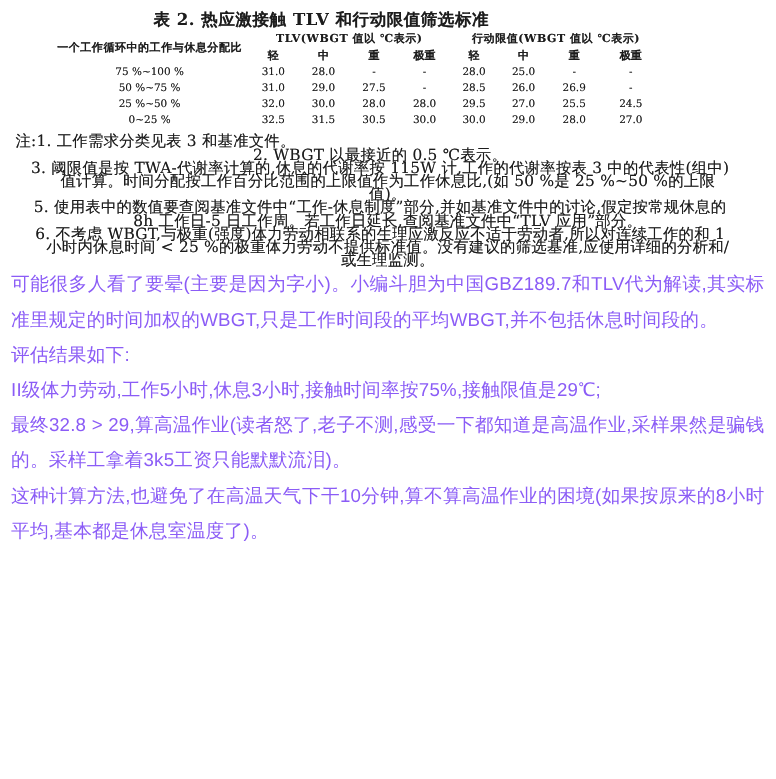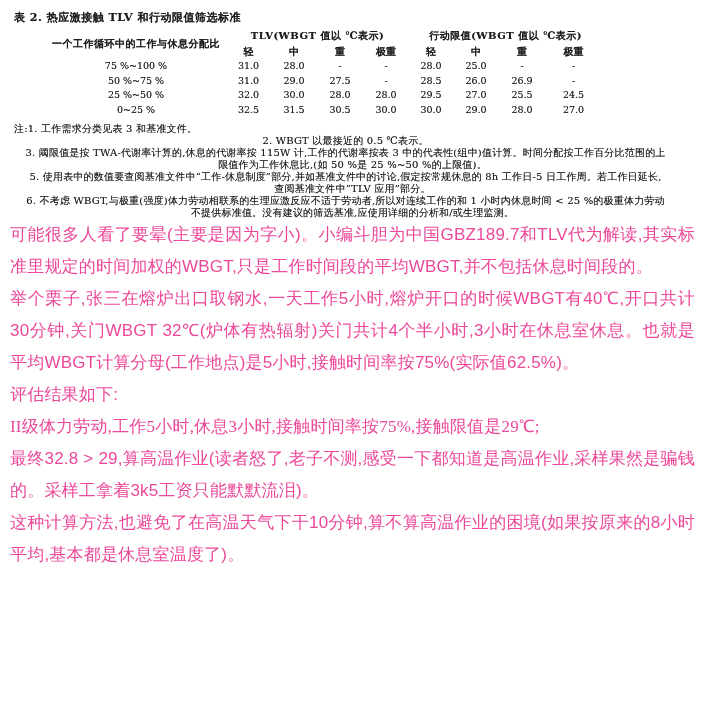--- a/index.html
+++ b/index.html
@@ -11,50 +11,50 @@
   }
 
   
   .figure {
     padding-top: 10px; margin-left: 14px; width: 676px;
     color: #1c1c1c;
     font-family: "DejaVu Serif", serif;
     text-shadow: 0 0 0.6px rgba(20,20,20,0.55);
   }
   .fig-title {
-    width: 556px; 
-    font-size: 11px; line-height: 16px; font-weight: 700;
+    width: 556px; text-align: center;
+    font-size: 15px; line-height: 16px; font-weight: 700;
     letter-spacing: 0.5px;
   }
   table.std { width: 556px; border-collapse: collapse; margin-top: 2px; table-layout: fixed; margin-left: 32px; }
   table.std td { padding: 0; text-align: center; white-space: nowrap; overflow: visible; }
   .corner     { font-size: 10.5px; font-weight: 700; }
   .ghead td   { font-size: 10px; line-height: 16px; font-weight: 700; letter-spacing: 0.5px; }
   .shead td   { font-size: 10px; line-height: 15px; font-weight: 700; }
   .drow td    { font-size: 9.5px; line-height: 14.5px; }
   .drow .rlabel { font-size: 9.5px; }
 
-  .notes { margin-top: 6px; width: 652px; font-size: 10px; line-height: 12px; letter-spacing: 0.2px; }
+  .notes { margin-top: 6px; width: 652px; font-size: 14px; line-height: 12px; letter-spacing: 0.2px; }
   .note      { padding-left: 25px; text-indent: -25px; }
   .note.sub  { margin-left: 11px; padding-left: 14px; text-indent: -14px; text-align: center; }
 
   
   .article {
     padding: 0 10px 0 10px;
     color: #4e4e4e;
     font-size: 17px; line-height: 32px;
     letter-spacing: 0.2px;
     text-align: justify;
   }
   .article p { margin: 0; }
   .p1 { margin-top: 21px; }
   .p2 { margin-top: 26px; }
   .p3 { margin-top: 8px;  }
   .p4 { margin-top: 13px; }
-  .p5 { margin-top: 6px; font-family: Liberation Serif, serif;  }
+  .p5 { margin-top: 6px;  }
   .p6 { margin-top: 4px;  }
   .p7 { margin-top: 14px; }
 </style>
 </head>
 <body style="background: rgb(255, 255, 255);">
 
 <div class="figure" style="color: rgb(28, 28, 28);">
   <div class="fig-title">表 2. 热应激接触 TLV 和行动限值筛选标准</div>
 
   <table class="std">
@@ -134,20 +134,19 @@
 
   <div class="notes">
     <div class="note">注:1. 工作需求分类见表 3 和基准文件。</div>
     <div class="note sub">2. WBGT 以最接近的 0.5 ℃表示。</div>
     <div class="note sub">3. 阈限值是按 TWA-代谢率计算的,休息的代谢率按 115W 计,工作的代谢率按表 3 中的代表性(组中)值计算。时间分配按工作百分比范围的上限值作为工作休息比,(如 50 %是 25 %~50 %的上限值)。</div>
     <div class="note sub">5. 使用表中的数值要查阅基准文件中“工作-休息制度”部分,并如基准文件中的讨论,假定按常规休息的 8h 工作日-5 日工作周。若工作日延长,查阅基准文件中“TLV 应用”部分。</div>
     <div class="note sub">6. 不考虑 WBGT,与极重(强度)体力劳动相联系的生理应激反应不适于劳动者,所以对连续工作的和 1 小时内休息时间 &lt; 25 %的极重体力劳动不提供标准值。没有建议的筛选基准,应使用详细的分析和/或生理监测。</div>
   </div>
 </div>
 
-<div class="article" style="color: #ec4899;">
+<div class="article" style="color: #8b5cf6;">
   <p class="p1">可能很多人看了要晕(主要是因为字小)。小编斗胆为中国GBZ189.7和TLV代为解读,其实标准里规定的时间加权的WBGT,只是工作时间段的平均WBGT,并不包括休息时间段的。</p>
-  <p class="p2">举个栗子,张三在熔炉出口取钢水,一天工作5小时,熔炉开口的时候WBGT有40℃,开口共计30分钟,关门WBGT 32℃(炉体有热辐射)关门共计4个半小时,3小时在休息室休息。也就是平均WBGT计算分母(工作地点)是5小时,接触时间率按75%(实际值62.5%)。</p>
   <p class="p3">评估结果如下:</p>
   <p class="p5">II级体力劳动,工作5小时,休息3小时,接触时间率按75%,接触限值是29℃;</p>
   <p class="p6">最终32.8 &gt; 29,算高温作业(读者怒了,老子不测,感受一下都知道是高温作业,采样果然是骗钱的。采样工拿着3k5工资只能默默流泪)。</p>
   <p class="p7">这种计算方法,也避免了在高温天气下干10分钟,算不算高温作业的困境(如果按原来的8小时平均,基本都是休息室温度了)。</p>
 </div>
 
 </body></html>

